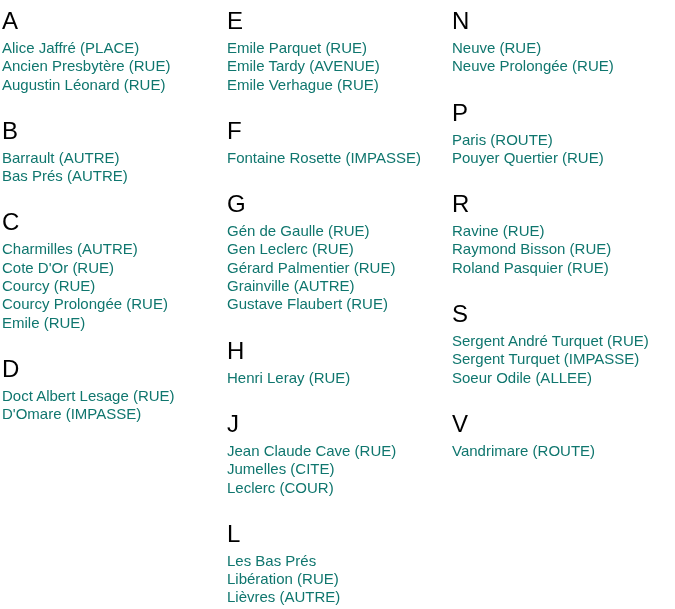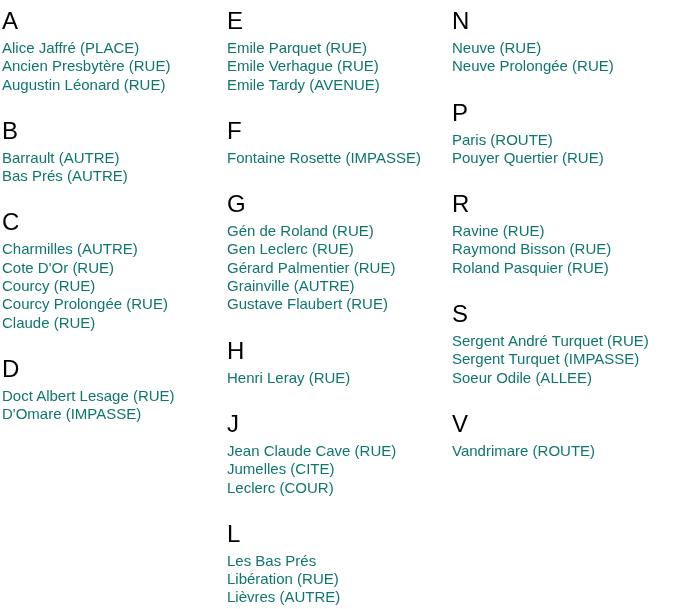--- a/index.html
+++ b/index.html
@@ -74,56 +74,56 @@
     <div class="entries">
 
   <div class="entry">Charmilles (AUTRE)</div>
 
   <div class="entry">Cote D'Or (RUE)</div>
 
   <div class="entry">Courcy (RUE)</div>
 
   <div class="entry">Courcy Prolongée (RUE)</div>
 
-  <div class="entry">Claude (RUE)</div>
+  <div class="entry">Emile (RUE)</div>
 </div>
   </section>
 
   <section class="section">
     <h2 class="letter">D</h2>
     <div class="entries">
   <div class="entry">Doct Albert Lesage (RUE)</div>
 
   <div class="entry">D'Omare (IMPASSE)</div>
 </div>
   </section>
 </div>
   <div class="col">
   <section class="section">
     <h2 class="letter">E</h2>
     <div class="entries">
   <div class="entry">Emile Parquet (RUE)</div>
 
+  <div class="entry">Emile Tardy (AVENUE)</div>
+
   <div class="entry">Emile Verhague (RUE)</div>
-
-  <div class="entry">Emile Tardy (AVENUE)</div>
 </div>
   </section>
 
   <section class="section">
     <h2 class="letter">F</h2>
     <div class="entries">
   <div class="entry">Fontaine Rosette (IMPASSE)</div>
 </div>
   </section>
 
   <section class="section">
     <h2 class="letter">G</h2>
     <div class="entries">
-  <div class="entry">Gén de Roland (RUE)</div>
+  <div class="entry">Gén de Gaulle (RUE)</div>
 
   <div class="entry">Gen Leclerc (RUE)</div>
 
   <div class="entry">Gérard Palmentier (RUE)</div>
 
   <div class="entry">Grainville (AUTRE)</div>
 
   <div class="entry">Gustave Flaubert (RUE)</div>
 </div>
   </section>

